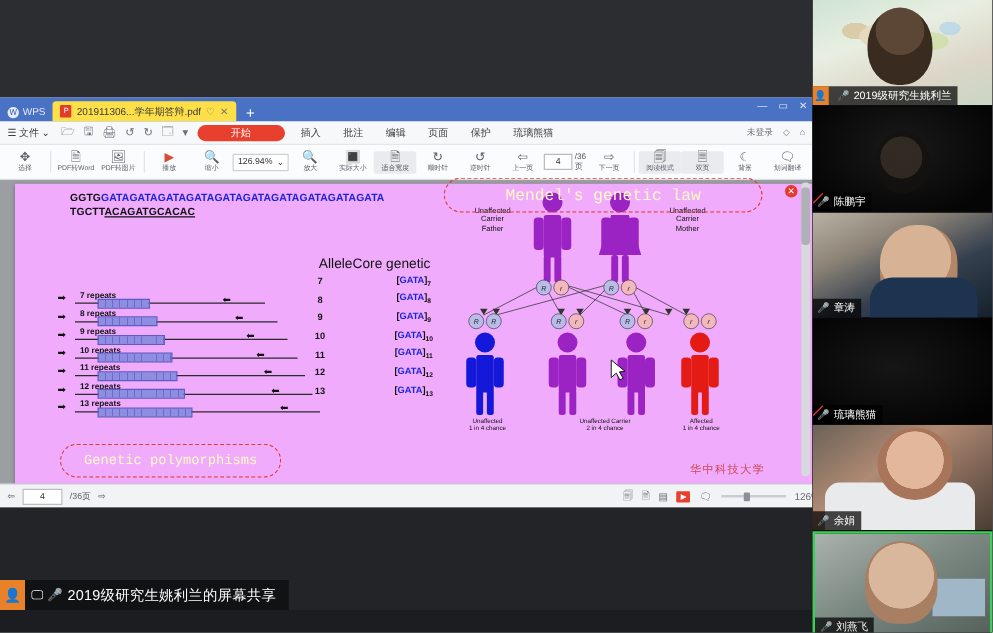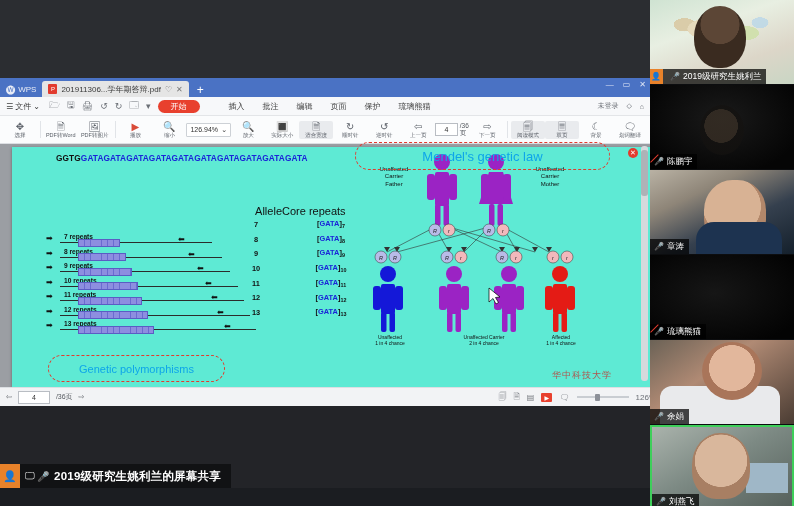--- a/index.html
+++ b/index.html
@@ -19,40 +19,40 @@
 
   
   .wps{position:absolute;left:0;top:78px;width:650px;height:328px;background:#f2f3f5;}
 
   
   .wps-titlebar{position:relative;height:19px;background:#4a72c4;display:flex;align-items:flex-end;}
   .wps-logo{display:flex;align-items:center;gap:3px;color:#e8ecf7;font-size:8px;padding:0 6px 3px 6px;}
   .wps-logo .wglyph{font-size:9px;line-height:1;}
   .wps-tab{
     position:relative;display:flex;align-items:center;gap:4px;
-    height:16px;padding:0 6px;background:#e5e5e5;border-radius:3px 3px 0 0;
+    height:16px;padding:0 6px;background:#fde047;border-radius:3px 3px 0 0;
     font-size:8px;color:#3a3a3a;max-width:185px;
   }
   .pdf-badge{
     width:9px;height:10px;background:#e23b2e;color:#fff;font-size:6px;
     display:flex;align-items:center;justify-content:center;border-radius:1px;flex:0 0 auto;
   }
   .tab-title{white-space:nowrap;overflow:hidden;text-overflow:ellipsis;font-size:8px;}
   .tab-ico{font-size:8px;color:#777;flex:0 0 auto;}
   .tab-plus{color:#fff;font-size:12px;padding:0 8px 1px 8px;line-height:1;}
   .win-ctl{position:absolute;right:4px;top:2px;display:flex;gap:9px;color:#dfe6f6;font-size:8px;}
 
   
   .wps-menu{height:18px;background:#f7f8fa;display:flex;align-items:center;gap:0;border-bottom:1px solid #e3e5e8;}
   .menu-file{display:flex;align-items:center;gap:2px;font-size:8px;color:#3c3c3c;padding:0 6px;}
   .menu-qa{display:flex;align-items:center;gap:7px;padding:0 7px 0 3px;color:#6b6f76;font-size:9px;}
   .menu-items{display:flex;align-items:center;gap:0;}
   .menu-item{font-size:8px;color:#3c3c3c;padding:0 9px;}
   .menu-item.primary{
-    background:#e8402e;color:#fff;border-radius:8px;padding:1px 13px;font-size:8px;margin-right:20px;
+    background:#e8402e;color:#fff;border-radius:8px;padding:1px 27px;font-size:8px;margin-right:4px;
   }
   .menu-right{margin-left:auto;display:flex;align-items:center;gap:8px;padding-right:6px;color:#6b6f76;font-size:7px;}
 
   
   .wps-ribbon{height:27px;background:#fbfcfd;border-bottom:1px solid #dcdfe3;display:flex;align-items:center;padding:0 3px;gap:0;position:relative;}
   .rb{display:flex;flex-direction:column;align-items:center;justify-content:center;min-width:28px;padding:0 3px;color:#4a4d52;}
   .rb .gl{font-size:10px;line-height:11px;color:#5b6068;}
   .rb .lb{font-size:5.5px;line-height:7px;white-space:nowrap;color:#5b6068;}
   .rb.red .gl{color:#d94b38;}
   .rb-sep{width:1px;height:17px;background:#e1e4e8;margin:0 3px;}
@@ -63,21 +63,21 @@
   .pagebox{
     display:flex;align-items:center;border:1px solid #b9bdc3;background:#fff;height:11px;width:30px;
     justify-content:center;font-size:7px;color:#333;
   }
   .pageof{font-size:6.5px;color:#55595f;padding-left:2px;}
   .rb.active{background:#e9ebee;border-radius:2px;}
 
   
   .doc-area{position:relative;height:calc(328px - 19px - 18px - 27px - 18px);background:#9b9ea3;overflow:hidden;}
   .page{
-    position:absolute;left:12px;top:3px;width:732px;height:240px;background:#5eead4;
+    position:absolute;left:12px;top:3px;width:732px;height:240px;background:#f0abfc;
     box-shadow:0 1px 3px rgba(0,0,0,.35);
   }
   .vscroll{position:absolute;right:2px;top:2px;width:7px;height:235px;background:#d7d9dc;border-radius:3px;}
   .vscroll .thumb{position:absolute;left:0;top:4px;width:7px;height:46px;background:#aeb2b7;border-radius:3px;}
 
   
   .seq{
     position:absolute;left:44px;top:6px;width:480px;
     font-family:"Liberation Sans","DejaVu Sans",sans-serif;
     font-size:8.3px;line-height:10.6px;letter-spacing:.1px;color:#111;font-weight:600;
@@ -104,22 +104,22 @@
   .allele-row .c2 sub{font-size:5.4px;}
 
   
   .pedigree{position:absolute;left:345px;top:5px;width:250px;height:200px;}
   .ped-lab{position:absolute;font-size:6px;line-height:7.3px;text-align:center;color:#111;font-weight:400;}
   .ped-bot{position:absolute;font-size:5px;line-height:6px;text-align:center;color:#111;}
 
   
   .callout{
     position:absolute;border:1.3px dashed #e23b2e;border-radius:40px;
-    color:#0ea5e9;display:flex;align-items:center;justify-content:center;
-    font-family:Liberation Sans, sans-serif;
+    color:#fef9c3;display:flex;align-items:center;justify-content:center;
+    font-family:Liberation Mono, monospace;
     background:transparent;
     text-align:center;
   }
   #callout-mendel{left:355px;top:142px;width:253px;height:26px;font-size:13px;}
   #callout-poly{left:48px;top:355px;width:175px;height:25px;font-size:11px;}
   .close-dot{
     position:absolute;left:628px;top:148px;width:10px;height:10px;border-radius:50%;
     background:#e23b2e;color:#fff;font-size:7px;display:flex;align-items:center;justify-content:center;
   }
 
@@ -139,21 +139,21 @@
   
   .share-black{position:absolute;left:0;top:406px;width:650px;height:100px;background:#232428;}
   .share-banner{
     position:absolute;left:0;bottom:18px;height:24px;display:flex;align-items:center;background:#111214;
     padding-right:10px;
   }
   .share-ico-orange{
     width:20px;height:24px;background:#e8822a;display:flex;align-items:center;justify-content:center;color:#fff;font-size:11px;
   }
   .share-banner .glyphs{display:flex;align-items:center;gap:3px;color:#fff;font-size:10px;padding:0 4px 0 5px;}
-  .share-banner .txt{color:#fff;font-size:11.5px;font-weight:700;letter-spacing:.2px;}
+  .share-banner .txt{color:#fff;font-size:11.5px;font-weight:400;letter-spacing:.2px;}
 
   .taskbar{position:absolute;left:0;bottom:0;width:650px;height:18px;background:#1b1d21;}
 
   
   .roster{position:absolute;right:0;top:0;width:144px;height:506px;background:#131417;}
   .tile{position:relative;width:144px;height:84px;overflow:hidden;background:#000;border-bottom:1px solid #0c0d0f;}
   .tile .vid{position:absolute;inset:0;}
   .tile .namebar{
     position:absolute;left:0;bottom:0;display:flex;align-items:center;gap:3px;height:15px;
     background:rgba(0,0,0,.72);padding:0 5px 0 0;max-width:138px;
@@ -336,20 +336,23 @@
         </div>
       </div>
 
       <div class="doc-area">
         <div class="page">
 
           <div class="seq">
             <div>
               <span>GGTG</span><span class="blue">GATAGATAGATAGATAGATAGATAGATAGATAGATAGATA</span>
             </div>
+            <div>
+              <span>TGCTT</span><span class="ul">ACAGATGCACAC</span>
+            </div>
           </div>
 
           <div class="repeats" id="repeats">
               <div class="rep-row">
                 <span class="arrowL">➡</span>
                 <span class="lbl">7 repeats</span>
                 <span class="line" style="width:152px"></span>
                 <span class="bar" style="left:36px;width:40px;background:repeating-linear-gradient(90deg,#8d8ee0 0 5px,#6a6bd0 5px 5.8px)"></span>
                 <span class="arrowR" style="left:136px">⬅</span>
               </div>
@@ -393,21 +396,21 @@
                 <span class="lbl">13 repeats</span>
                 <span class="line" style="width:196px"></span>
                 <span class="bar" style="left:36px;width:74px;background:repeating-linear-gradient(90deg,#8d8ee0 0 5px,#6a6bd0 5px 5.8px)"></span>
                 <span class="arrowR" style="left:182px">⬅</span>
               </div>
             </div>
 
           <div class="allele-tbl">
             <div class="allele-head">
               <div class="c1">Allele</div>
-              <div class="c2">Core repeats</div>
+              <div class="c2">Core genetic</div>
             </div>
             <div id="allele-rows">
                 <div class="allele-row">
                   <div class="c1">7</div>
                   <div class="c2">[<span class="gata">GATA</span>]<sub>7</sub></div>
                 </div>
                 <div class="allele-row">
                   <div class="c1">8</div>
                   <div class="c2">[<span class="gata">GATA</span>]<sub>8</sub></div>
                 </div>

